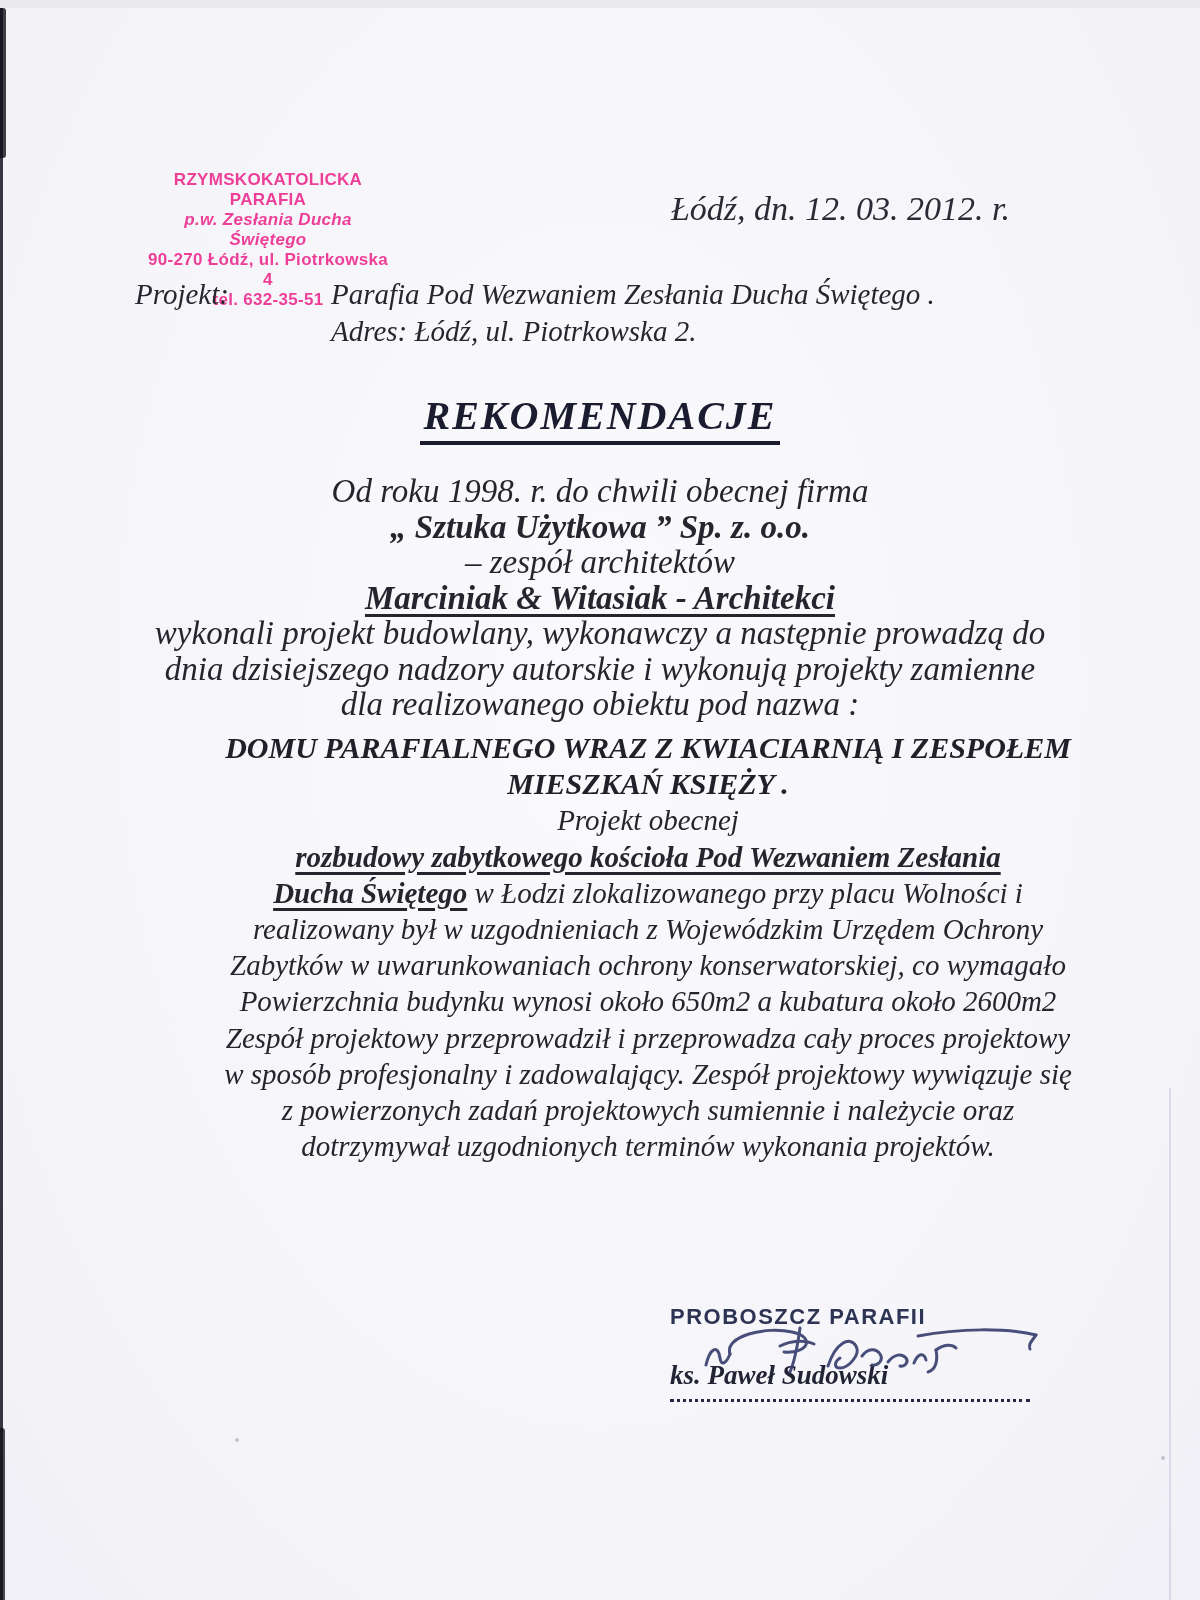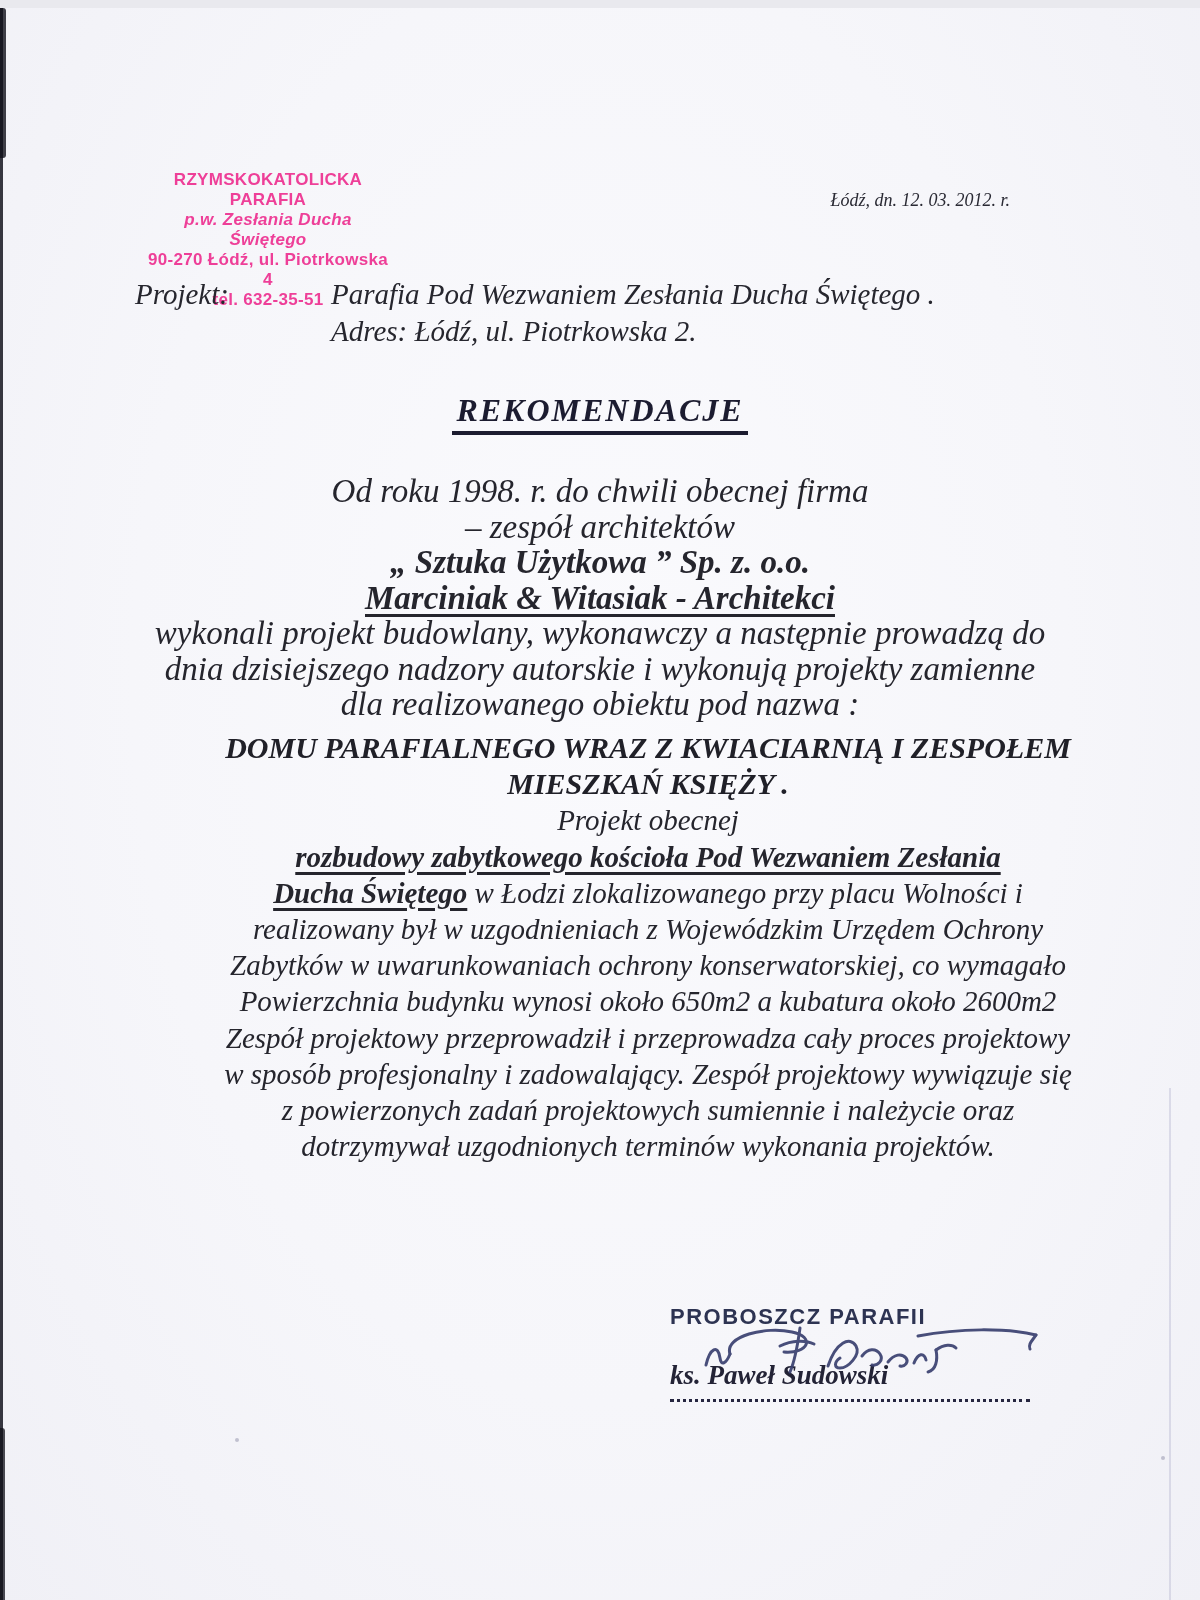--- a/index.html
+++ b/index.html
@@ -26,34 +26,34 @@
     position: absolute; left: 146px; top: 162px; width: 244px;
     text-align: center;
     font-family: "Liberation Sans", sans-serif;
     font-weight: bold; font-size: 17px; line-height: 20px;
     color: #ee3f98; letter-spacing: .3px;
   }
   .stamp-l2 { font-style: italic; }
 
   .date-line {
     position: absolute; top: 182px; right: 190px;
-    font-style: italic; font-size: 18px; color: #2a2a34;
+    font-style: italic; font-size: 34px; color: #2a2a34;
   }
 
   .investor {
     position: absolute; left: 135px; top: 268px;
     display: flex; font-style: italic; font-size: 29px; line-height: 37px;
   }
   .inv-label { width: 196px; }
   .inv-lines div { white-space: nowrap; }
 
   .title-wrap { position: absolute; top: 384px; left: 0; width: 100%; text-align: center; }
   .doc-title {
     display: inline-block;
-    font-size: 32px; font-weight: bold; font-style: italic;
+    font-size: 40px; font-weight: bold; font-style: italic;
     letter-spacing: 2px; color: #1c1c30;
     border-bottom: 4px solid #1c1c30; padding: 0 4px 2px 4px;
   }
 
   .intro {
     position: absolute; top: 466px; left: 0; width: 100%;
     text-align: center; font-style: italic; font-size: 33px; line-height: 35.5px;
     color: #25252d;
   }
   .project {
@@ -111,22 +111,22 @@
       <div>Adres:  Łódź, ul. Piotrkowska 2.</div>
     </div>
   </div>
 
   <div class="title-wrap">
     <span class="doc-title">REKOMENDACJE</span>
   </div>
 
   <div class="intro">
     <div class="line">Od roku 1998. r. do chwili obecnej firma</div>
+    <div class="line bold">„ Sztuka Użytkowa ” Sp. z. o.o.</div>
     <div class="line">– zespół architektów</div>
-    <div class="line bold">„ Sztuka Użytkowa ” Sp. z. o.o.</div>
     <div class="line"><span class="bold uline">Marciniak &amp; Witasiak - Architekci</span></div>
     <div class="line">wykonali projekt budowlany, wykonawczy a następnie prowadzą do</div>
     <div class="line">dnia dzisiejszego nadzory autorskie i wykonują projekty zamienne</div>
     <div class="line">dla realizowanego obiektu pod nazwa :</div>
   </div>
 
   <div class="project">
     <div class="line heading">DOMU PARAFIALNEGO WRAZ Z KWIACIARNIĄ I ZESPOŁEM</div>
     <div class="line heading">MIESZKAŃ KSIĘŻY .</div>
     <div class="line">Projekt obecnej</div>

